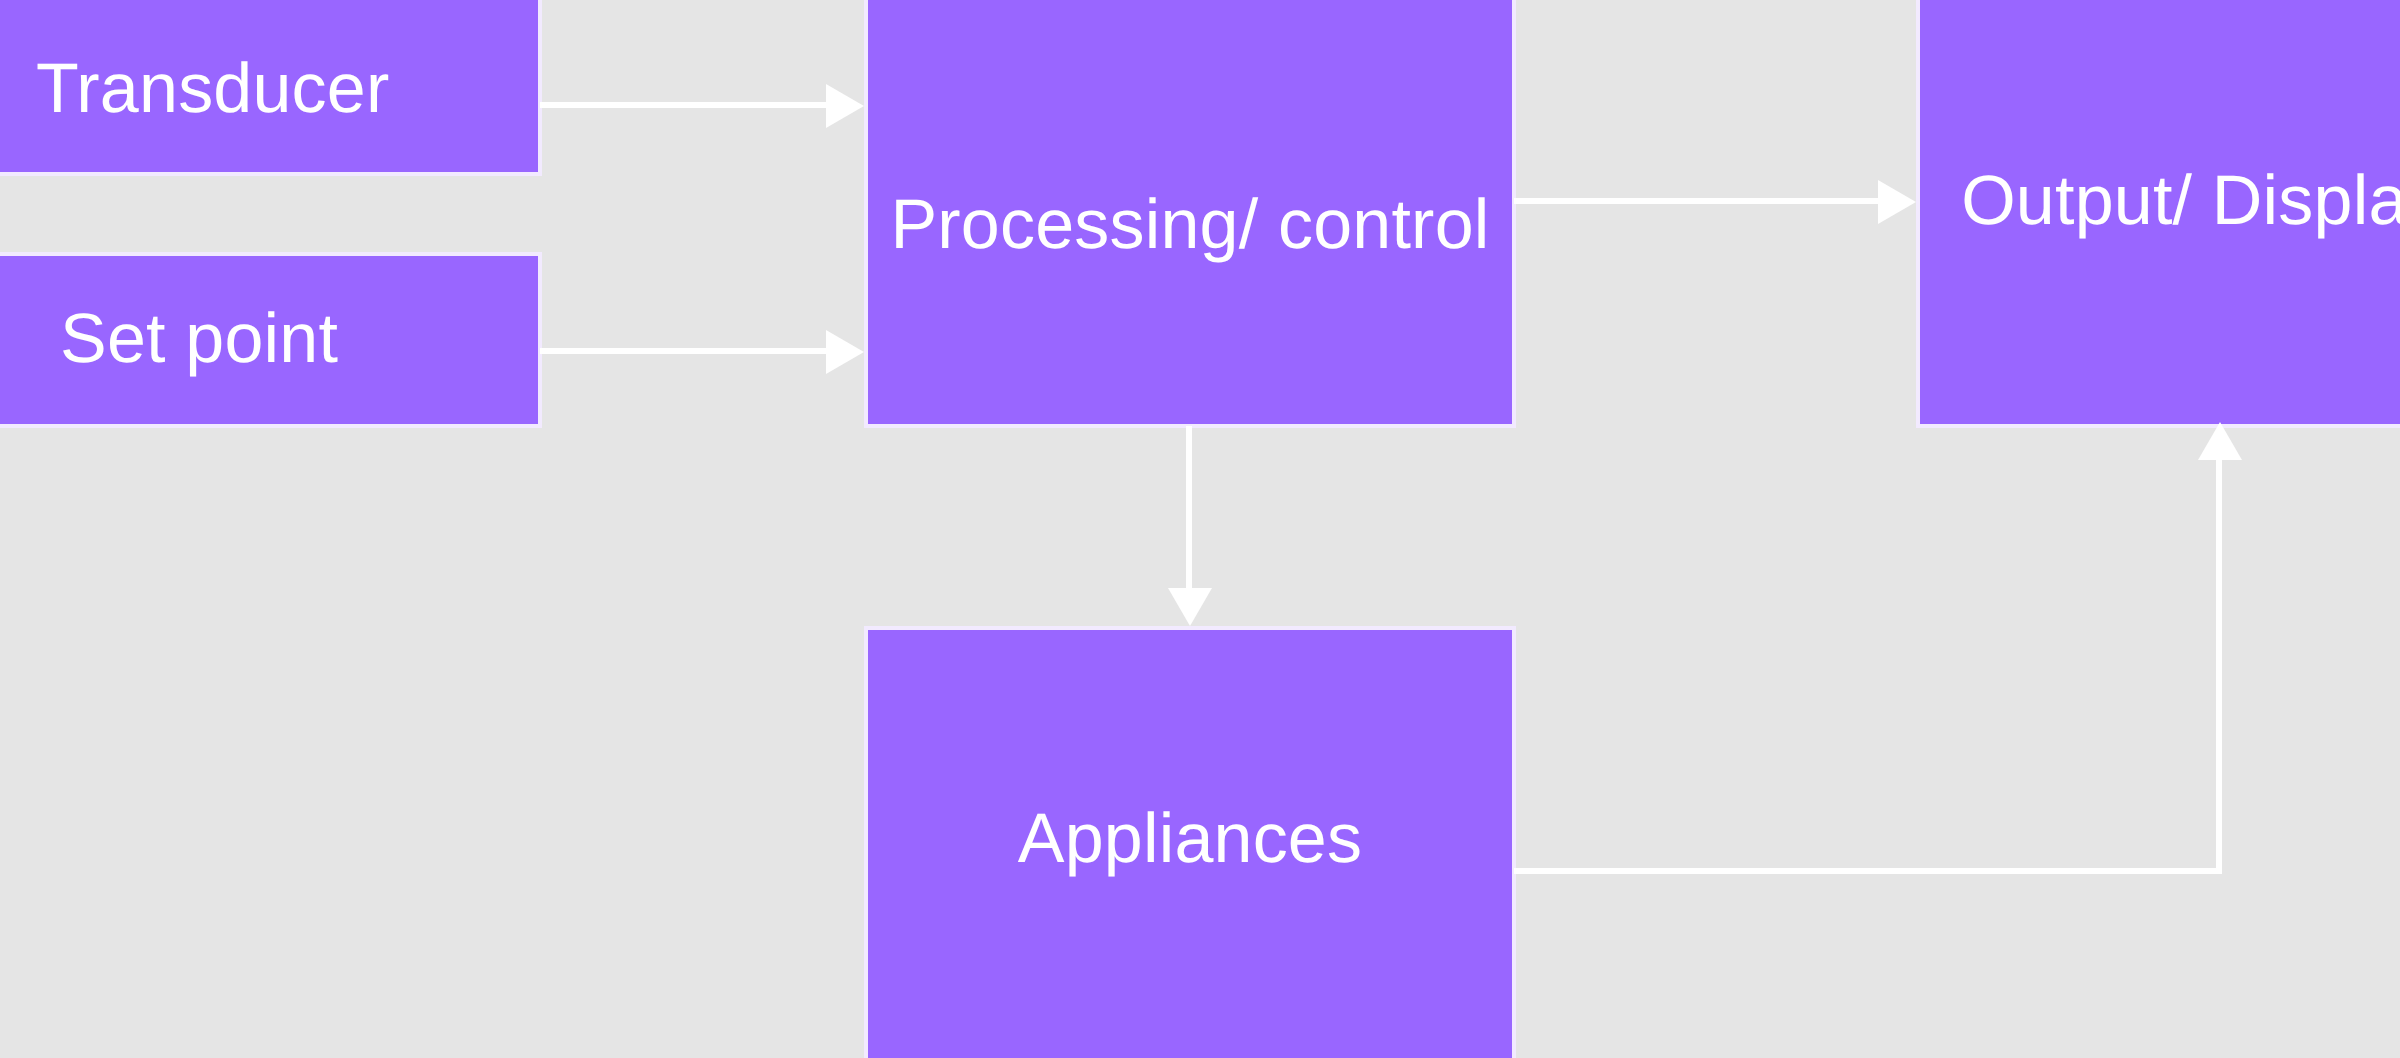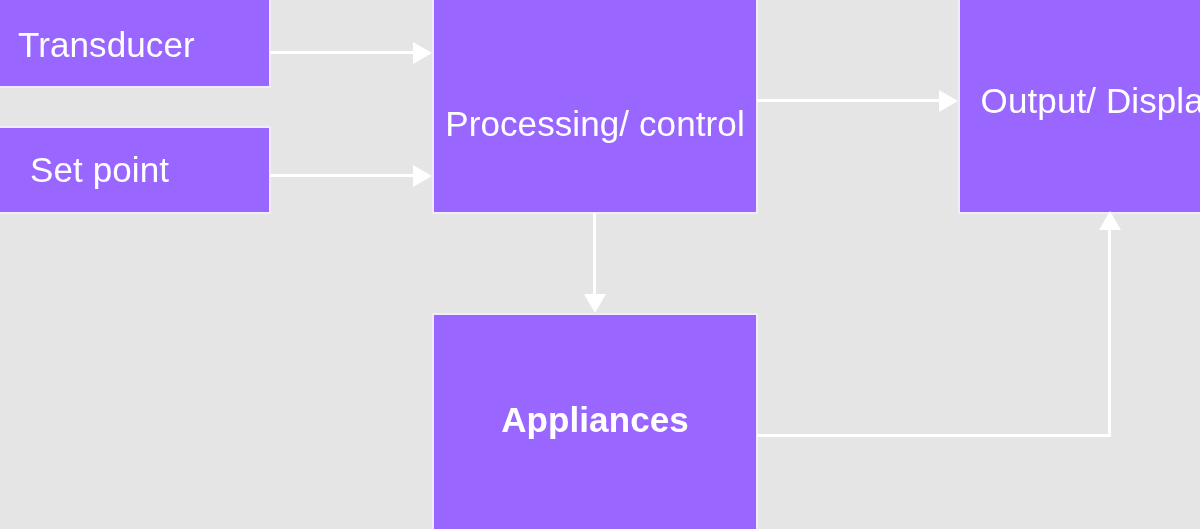--- a/index.html
+++ b/index.html
@@ -84,29 +84,29 @@
 
   <div class="node node-left clip-top clip-left" style="left:-3px; top:-20px; width:274px; height:108px;">
     <span class="node-label" style="padding-left:21px; position:relative; top:12px;">Transducer</span>
   </div>
 
   <div class="node node-left clip-left" style="left:-3px; top:126px; width:274px; height:88px;">
     <span class="node-label" style="padding-left:33px; position:relative; top:0px;">Set point</span>
   </div>
 
   <div class="node node-center clip-top" style="left:432px; top:-20px; width:326px; height:234px;">
-    <span class="node-label" style="position:relative; top:14px;margin-top:28px;">Processing/ control</span>
+    <span class="node-label" style="position:relative; top:3px;margin-top:28px;">Processing/ control</span>
   </div>
 
   <div class="node node-center clip-top clip-right" style="left:958px; top:-20px; width:300px; height:234px;">
     <span class="node-label" style="position:relative; top:5px; left:-8px;">Output/ Display</span>
   </div>
 
   <div class="node node-center clip-bottom" style="left:432px; top:313px; width:326px; height:236px;">
-    <span class="node-label" style="position:relative; top:-12px;font-weight:bold;">Appliances</span>
+    <span class="node-label" style="position:relative; top:-12px;">Appliances</span>
   </div>
 
   <div class="edge edge-h" style="left:270px; top:51px; width:147px;"></div>
   <div class="arrowhead arrow-right" style="left:413px; top:42px;"></div>
 
   <div class="edge edge-h" style="left:270px; top:174px; width:147px;"></div>
   <div class="arrowhead arrow-right" style="left:413px; top:165px;"></div>
 
   <div class="edge edge-h" style="left:757px; top:99px; width:186px;"></div>
   <div class="arrowhead arrow-right" style="left:939px; top:90px;"></div>

